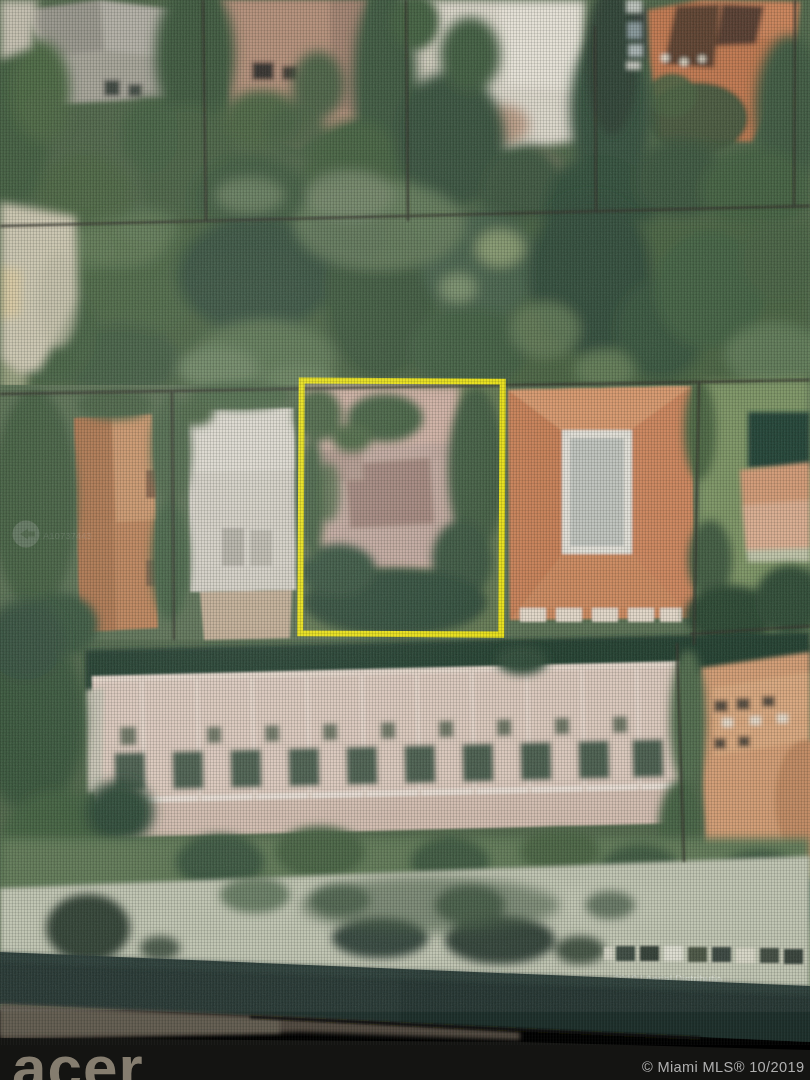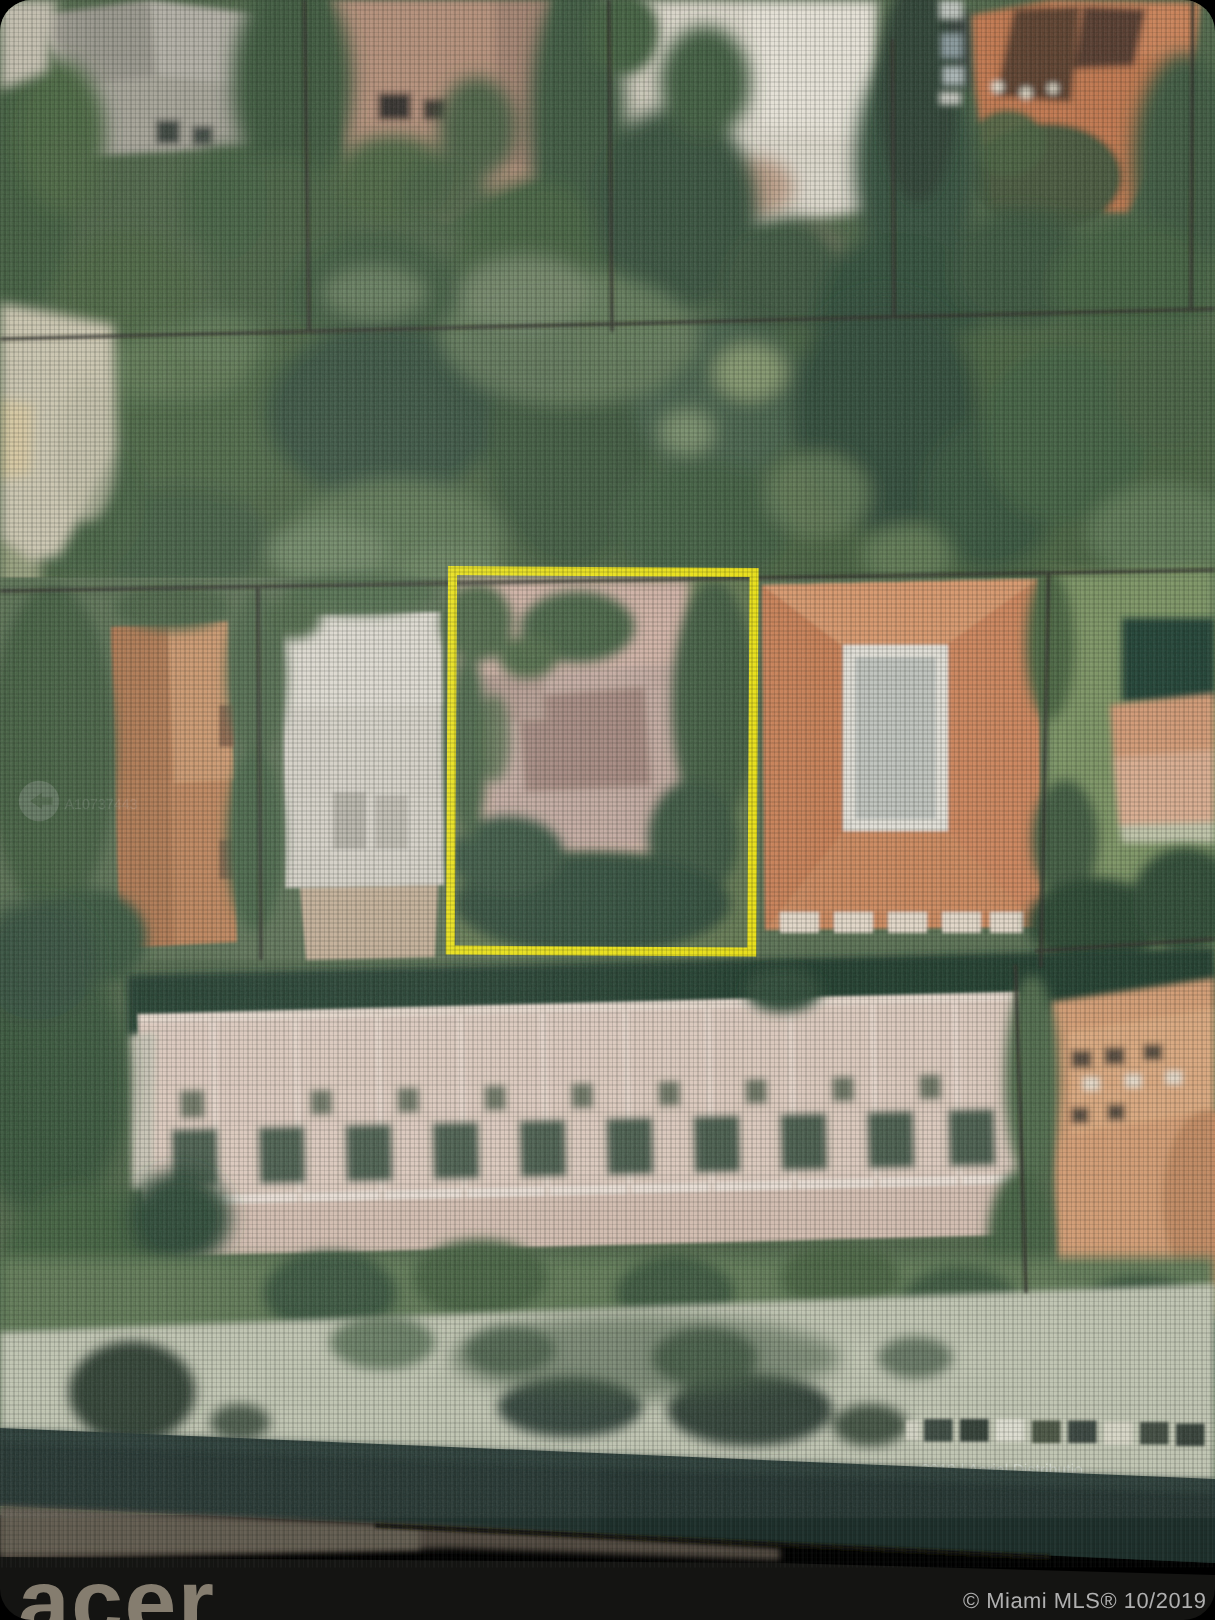--- a/index.html
+++ b/index.html
@@ -1,16 +1,16 @@
 <!DOCTYPE html>
 <html><head>
 <meta charset="utf-8">
 <style>
 html,body{margin:0;padding:0;background:#000;}
-.page{position:relative;width:810px;height:1080px;overflow:hidden;font-family:"Liberation Sans",sans-serif;border-radius:21px;}
+.page{position:relative;width:810px;height:1080px;overflow:hidden;font-family:"Liberation Sans",sans-serif;}
 .moire{position:absolute;left:0;top:0;width:810px;height:1045px;pointer-events:none;
 background-image:repeating-linear-gradient(90deg, rgba(20,25,20,0.13) 0 1px, rgba(255,255,255,0.03) 1px 2px, rgba(0,0,0,0) 2px 3px),
 repeating-linear-gradient(0deg, rgba(20,25,20,0.10) 0 1px, rgba(0,0,0,0) 1px 3px);}
 </style>
 </head>
 <body>
 <div class="page">
 <svg width="810" height="1080" viewBox="0 0 810 1080" xmlns="http://www.w3.org/2000/svg">
 <defs>
 <filter id="b2" x="-30%" y="-30%" width="160%" height="160%">

